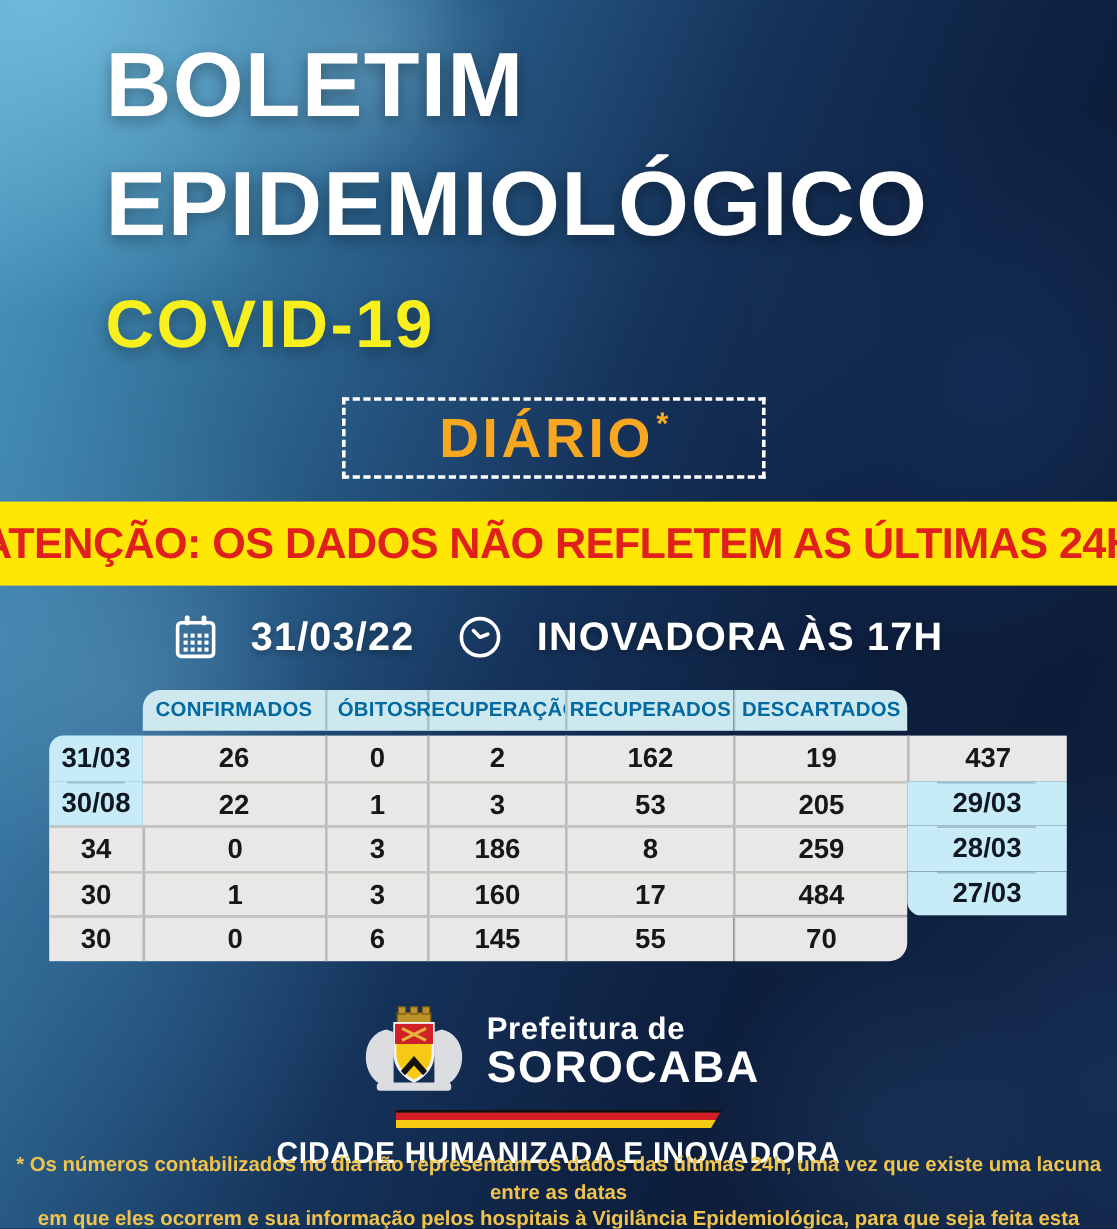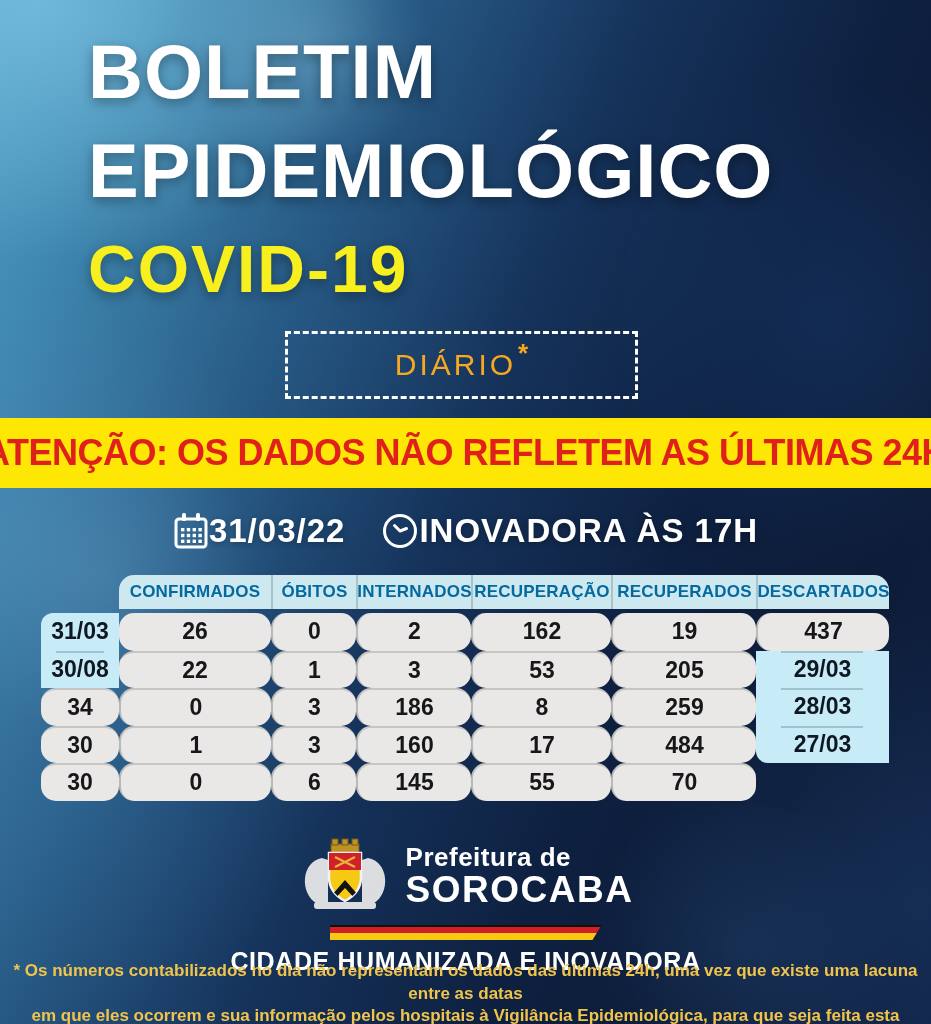--- a/index.html
+++ b/index.html
@@ -16,41 +16,41 @@
   }
   .blob{position:absolute;border-radius:50%;pointer-events:none;}
   .blob.b1{left:-70px;top:430px;width:340px;height:300px;background:radial-gradient(circle,rgba(120,180,215,.22),rgba(120,180,215,0) 70%);}
   .blob.b2{right:-90px;top:60px;width:420px;height:520px;background:radial-gradient(circle,rgba(25,60,110,.45),rgba(25,60,110,0) 72%);}
   .blob.b3{right:40px;bottom:-60px;width:340px;height:280px;background:radial-gradient(circle,rgba(60,115,175,.16),rgba(60,115,175,0) 70%);}
   .blob.b4{left:180px;top:-60px;width:260px;height:220px;background:radial-gradient(circle,rgba(150,205,230,.25),rgba(150,205,230,0) 70%);}
 
   
   .titles{position:absolute;left:88px;top:22px;}
   .t-line{font-size:76px;line-height:99px;font-weight:800;color:#ffffff;letter-spacing:1px;white-space:nowrap;text-shadow:0 4px 12px rgba(0,0,0,.35);}
-  .t-covid{font-size:66px;line-height:99px;font-weight:800;color:#f8ef1e;letter-spacing:2px;white-space:nowrap;text-shadow:0 4px 12px rgba(0,0,0,.35);}
+  .t-covid{font-size:56px;line-height:99px;font-weight:800;color:#f8ef1e;letter-spacing:2px;white-space:nowrap;text-shadow:0 4px 12px rgba(0,0,0,.35);}
 
   
   .diario{
     position:absolute;left:285px;top:331px;width:353px;height:68px;
     border:3px dashed #ffffff;box-sizing:border-box;
     display:flex;align-items:center;justify-content:center;
   }
-  .diario .lbl{font-size:30px;font-weight:400;color:#f7a820;letter-spacing:3px;}
+  .diario .lbl{font-size:46px;font-weight:700;color:#f7a820;letter-spacing:3px;}
   .diario sup{font-size:26px;font-weight:800;color:#f7a820;vertical-align:top;line-height:1;margin-left:2px;position:relative;top:-12px;}
 
   
   .alert{
     position:absolute;left:0;top:418px;width:931px;height:70px;background:#ffe705;
     display:flex;align-items:center;justify-content:center;
   }
   .alert .txt{font-size:36px;font-weight:800;color:#e0201b;letter-spacing:-0.5px;white-space:nowrap;}
 
   
   .meta{position:absolute;left:0;top:512px;width:931px;display:flex;align-items:center;justify-content:center;gap:14px;}
-  .meta .grp{display:flex;align-items:flex-start;gap:0;}
+  .meta .grp{display:flex;align-items:flex-start;gap:28px;}
   .meta .grp + .grp{margin-left:22px;}
   .meta .mtxt{font-size:33px;font-weight:800;color:#ffffff;letter-spacing:1px;white-space:nowrap;text-shadow:0 2px 6px rgba(0,0,0,.3);}
 
   
   .tblhead{
     position:absolute;left:41px;top:575px;height:34px;
     display:grid;grid-template-columns:78px 152px 85px 115px 140px 145px 133px;
   }
   .th{background:#cde8ee;display:flex;align-items:center;justify-content:center;
       font-size:17px;font-weight:800;color:#0369a1;letter-spacing:0.2px;}
@@ -63,21 +63,21 @@
     position:absolute;left:41px;top:613px;
     display:grid;grid-template-columns:78px 152px 85px 115px 140px 145px 133px;
     grid-auto-rows:37.5px;
   }
   .dt{background:#c8ecf7;display:flex;align-items:center;justify-content:center;
       font-size:23px;font-weight:800;color:#0f1720;}
   .dt.rtop{border-top-left-radius:12px;}
   .dt.rbot{border-bottom-left-radius:12px;}
   .dt.dsep{background-image:linear-gradient(#9fc2ce,#9fc2ce);background-repeat:no-repeat;background-size:62% 2px;background-position:center top;background-color:#c8ecf7;}
   .val{background:#e9e8e6;display:flex;align-items:center;justify-content:center;
-      font-size:23px;font-weight:800;color:#17171a;box-sizing:border-box;border-radius:15px;}
+      font-size:23px;font-weight:800;color:#17171a;box-sizing:border-box;}
   .val.vl{border-left:2px solid #b9b9b7;}
   .val.ht{border-top:2px solid #c6c5c2;}
   .val.rbr{border-bottom-right-radius:15px;}
 
   
   .logoblock{position:absolute;left:0;top:836px;width:931px;display:flex;flex-direction:column;align-items:center;}
   .logorow{display:flex;align-items:center;gap:14px;}
   .logotext{display:flex;flex-direction:column;align-items:flex-start;}
   .pref{font-size:26px;font-weight:800;color:#ffffff;letter-spacing:0.5px;line-height:28px;}
   .city{font-size:37px;font-weight:800;color:#ffffff;letter-spacing:1.5px;line-height:38px;}
@@ -148,21 +148,20 @@
         </svg>
       </span>
       <span class="mtxt">INOVADORA ÀS 17H</span>
     </div>
   </div>
 
   <div class="tblhead">
     <div class="th spacer"></div>
     <div class="th first">CONFIRMADOS</div>
     <div class="th vl">ÓBITOS</div>
-    <div class="th vl">INTERNADOS</div>
     <div class="th vl">RECUPERAÇÃO</div>
     <div class="th vl">RECUPERADOS</div>
     <div class="th vl last">DESCARTADOS</div>
   </div>
 
   <div class="tblbody">
 
     <div class="dt rtop">31/03</div>
     <div class="val">26</div>
     <div class="val vl">0</div>

